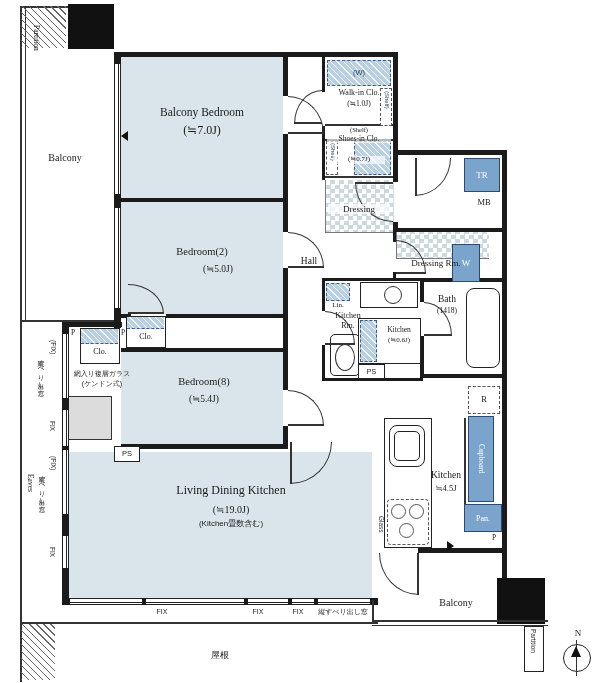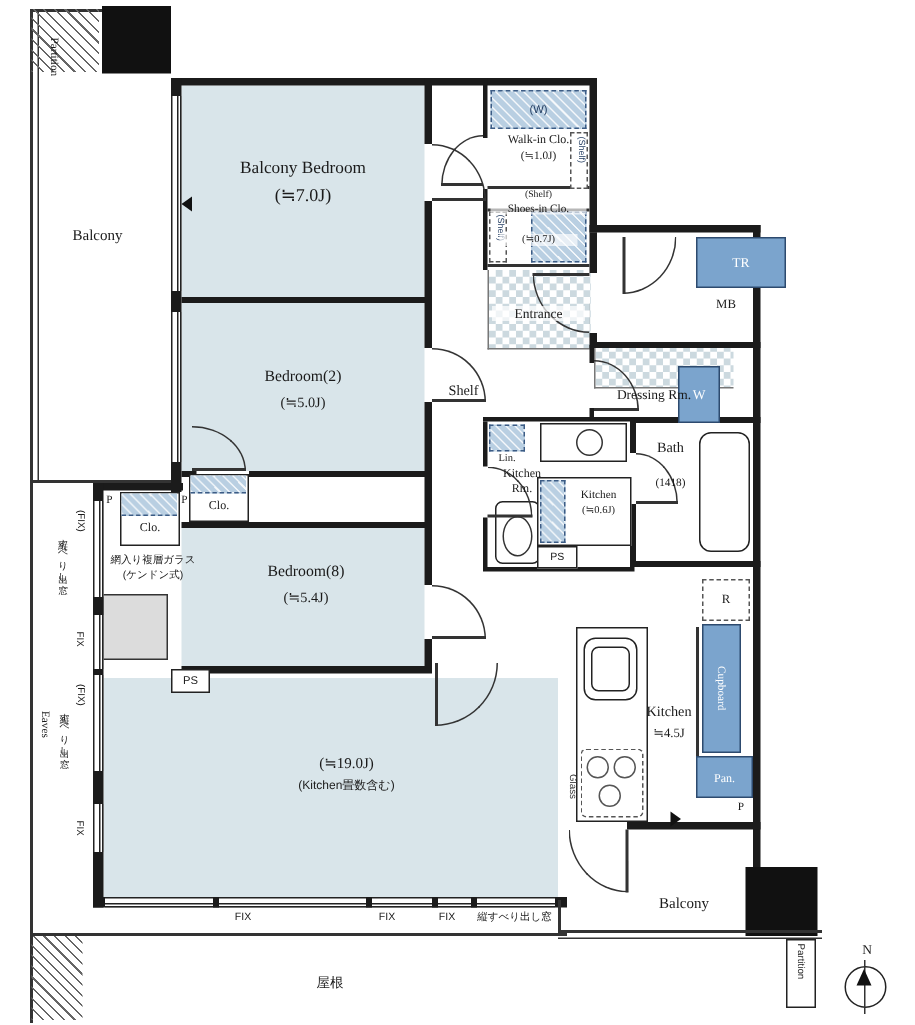--- a/index.html
+++ b/index.html
@@ -111,21 +111,21 @@
   <div class="hatch" style="left:327px;top:60px;width:64px;height:26px;">
     <div class="lbl sm" style="left:0;right:0;top:8px;font-size:7.5px;color:#253f63;">(W)</div>
   </div>
   <div class="dash" style="left:380px;top:88px;width:12px;height:38px;">
     <div class="lbl sm v" style="left:2px;top:2px;font-size:6px;color:#253f63;">(Shelf)</div>
   </div>
   <div class="hatch" style="left:354px;top:141px;width:37px;height:34px;"></div>
   <div class="dash" style="left:326px;top:141px;width:12px;height:34px;">
     <div class="lbl sm v" style="left:2px;top:1px;font-size:6px;color:#253f63;">(Shelf)</div>
   </div>
-  <div class="solid" style="left:464px;top:158px;width:60px;height:34px;font-size:9px;">
+  <div class="solid" style="left:464px;top:158px;width:36px;height:34px;font-size:9px;">
     <span>TR</span>
   </div>
   <div class="solid" style="left:452px;top:244px;width:28px;height:38px;font-size:9px;">
     <span>W</span>
   </div>
   <div class="hatch" style="left:326px;top:283px;width:24px;height:18px;"></div>
   <div class="box" style="left:360px;top:282px;width:58px;height:26px;border-width:1px;"></div>
   <div class="circ" style="left:384px;top:286px;width:18px;height:18px;"></div>
   <div class="box" style="left:330px;top:334px;width:30px;height:42px;border-width:1.2px;border-radius:5px;"></div>
   <div class="circ" style="left:335px;top:344px;width:20px;height:27px;"></div>
@@ -210,45 +210,46 @@
   <div class="lbl v" style="left:26px;top:12px;width:14px;height:52px;font-size:7.5px;">Partition</div>
   <div class="lbl" style="left:34px;top:152px;width:62px;font-size:10px;">Balcony</div>
   <div class="lbl" style="left:146px;top:106px;width:112px;font-size:11.5px;">Balcony Bedroom</div>
   <div class="lbl" style="left:168px;top:124px;width:68px;font-size:12px;">(≒7.0J)</div>
   <div class="lbl" style="left:326px;top:89px;width:66px;font-size:8px;">Walk-in Clo.</div>
   <div class="lbl" style="left:330px;top:100px;width:58px;font-size:7.5px;">(≒1.0J)</div>
   <div class="lbl" style="left:330px;top:126px;width:58px;font-size:6.5px;">(Shelf)</div>
   <div class="lbl" style="left:327px;top:135px;width:64px;font-size:7.5px;background:rgba(255,255,255,.65);">Shoes-in Clo.</div>
   <div class="lbl" style="left:333px;top:156px;width:52px;font-size:7px;background:rgba(255,255,255,.65);">(≒0.7J)</div>
   <div class="lbl" style="left:470px;top:198px;width:28px;font-size:8.5px;">MB</div>
-  <div class="lbl" style="left:328px;top:204px;width:62px;font-size:9px;background:rgba(255,255,255,.7);">Entrance</div>
-  <div class="lbl" style="left:290px;top:256px;width:38px;font-size:9.5px;">Shelf</div>
+  <div class="lbl" style="left:328px;top:204px;width:62px;font-size:9px;background:rgba(255,255,255,.7);">Dressing</div>
+  <div class="lbl" style="left:290px;top:256px;width:38px;font-size:9.5px;">Hall</div>
   <div class="lbl" style="left:156px;top:246px;width:92px;font-size:10.5px;">Bedroom(2)</div>
-  <div class="lbl" style="left:168px;top:264px;width:68px;font-size:9.5px;">(≒5.0J)</div>
+  <div class="lbl" style="left:184px;top:264px;width:68px;font-size:9.5px;">(≒5.0J)</div>
   <div class="lbl" style="left:398px;top:258px;width:76px;font-size:9px;">Dressing Rm.</div>
   <div class="lbl" style="left:323px;top:302px;width:30px;font-size:7px;">Lin.</div>
   <div class="lbl" style="left:430px;top:294px;width:34px;font-size:9.5px;">Bath</div>
-  <div class="lbl" style="left:426px;top:318px;width:42px;font-size:7.5px;">(1418)</div>
+  <div class="lbl" style="left:426px;top:307px;width:42px;font-size:7.5px;">(1418)</div>
   <div class="lbl" style="left:326px;top:312px;width:44px;font-size:8px;">Kitchen</div>
   <div class="lbl" style="left:332px;top:322px;width:32px;font-size:8px;">Rm.</div>
   <div class="lbl" style="left:377px;top:326px;width:44px;font-size:7.5px;">Kitchen</div>
   <div class="lbl" style="left:377px;top:337px;width:44px;font-size:7px;">(≒0.6J)</div>
   <div class="lbl" style="left:68px;top:329px;width:10px;font-size:7.5px;">P</div>
   <div class="lbl" style="left:118px;top:329px;width:10px;font-size:7.5px;">P</div>
   <div class="lbl sm" style="left:66px;top:370px;width:72px;font-size:7px;">網入り複層ガラス</div>
   <div class="lbl sm" style="left:70px;top:380px;width:64px;font-size:7px;">(ケンドン式)</div>
   <div class="lbl" style="left:158px;top:376px;width:92px;font-size:10.5px;">Bedroom(8)</div>
   <div class="lbl" style="left:170px;top:394px;width:68px;font-size:9.5px;">(≒5.4J)</div>
   <div class="lbl sm v" style="left:46px;top:332px;width:11px;height:30px;font-size:6.5px;">(FIX)</div>
   <div class="lbl sm v" style="left:34px;top:332px;width:11px;height:76px;font-size:6.5px;">縦すべり出し窓</div>
   <div class="lbl sm v" style="left:44px;top:410px;width:12px;height:32px;font-size:6.5px;">FIX</div>
   <div class="lbl sm v" style="left:46px;top:448px;width:11px;height:30px;font-size:6.5px;">(FIX)</div>
   <div class="lbl sm v" style="left:35px;top:448px;width:11px;height:76px;font-size:6.5px;">縦すべり出し窓</div>
   <div class="lbl v" style="left:22px;top:454px;width:12px;height:58px;font-size:7.5px;">Eaves</div>
   <div class="lbl sm v" style="left:44px;top:536px;width:12px;height:32px;font-size:6.5px;">FIX</div>
+  <div class="lbl" style="left:146px;top:484px;width:170px;font-size:12px;">Living Dining Kitchen</div>
   <div class="lbl" style="left:178px;top:504px;width:106px;font-size:10px;">(≒19.0J)</div>
   <div class="lbl sm" style="left:172px;top:520px;width:118px;font-size:8px;">(Kitchen畳数含む)</div>
   <div class="lbl" style="left:422px;top:470px;width:48px;font-size:9.5px;">Kitchen</div>
   <div class="lbl" style="left:426px;top:484px;width:40px;font-size:8.5px;">≒4.5J</div>
   <div class="lbl" style="left:488px;top:534px;width:12px;font-size:7.5px;">P</div>
   <div class="lbl" style="left:424px;top:597px;width:64px;font-size:10px;">Balcony</div>
   <div class="lbl sm" style="left:150px;top:608px;width:24px;font-size:7px;">FIX</div>
   <div class="lbl sm" style="left:246px;top:608px;width:24px;font-size:7px;">FIX</div>
   <div class="lbl sm" style="left:286px;top:608px;width:24px;font-size:7px;">FIX</div>
   <div class="lbl sm" style="left:314px;top:608px;width:58px;font-size:7px;">縦すべり出し窓</div>

